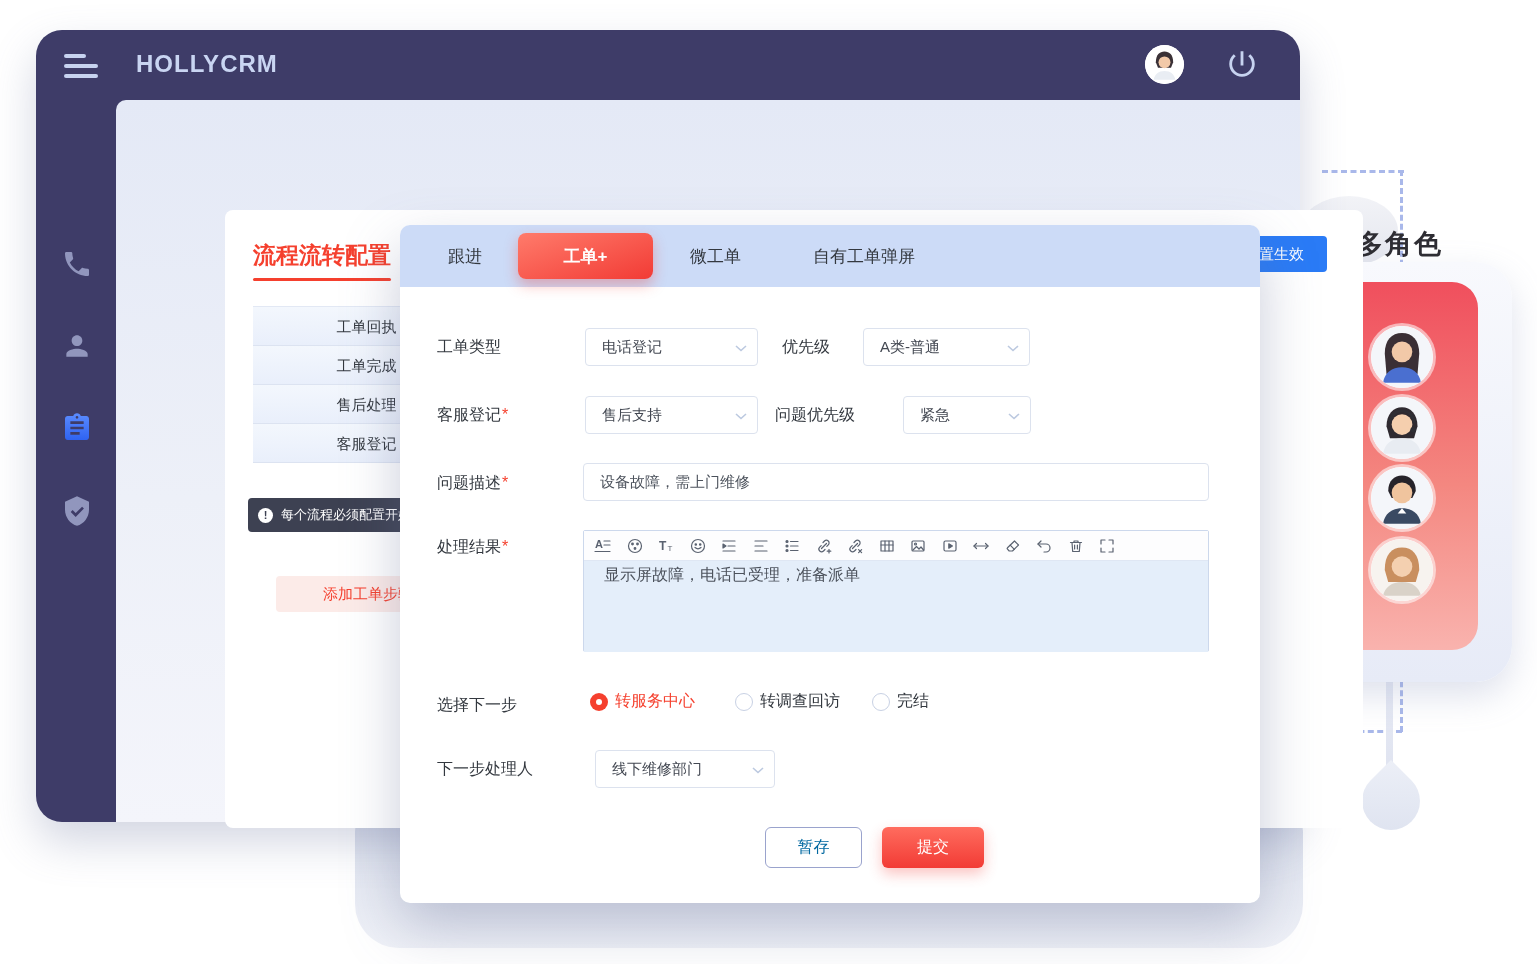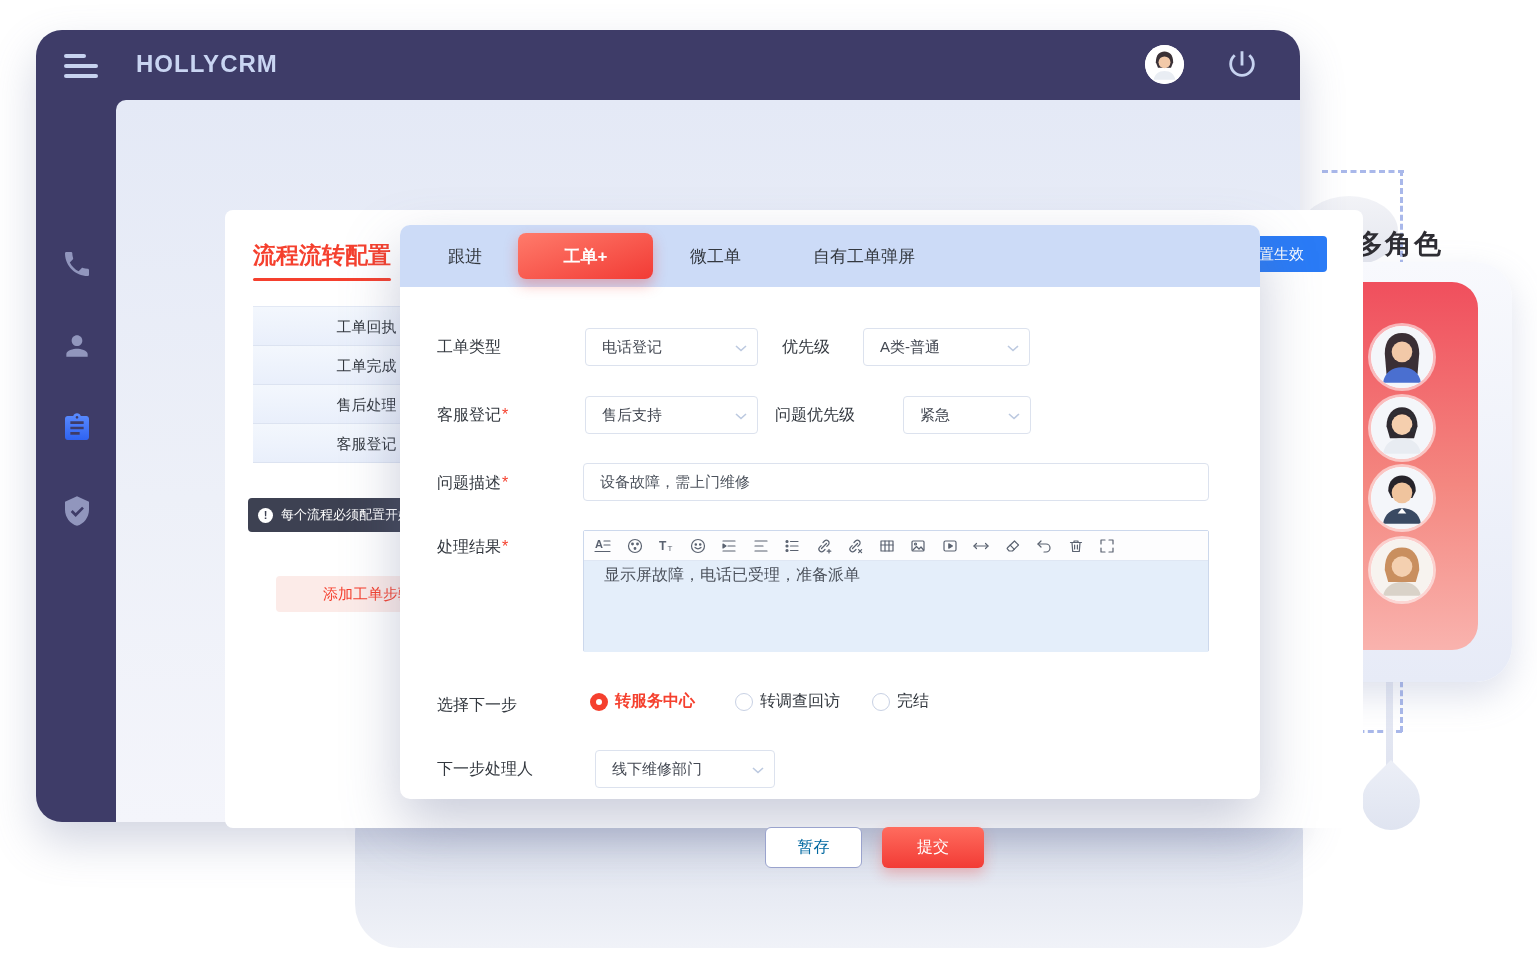--- a/index.html
+++ b/index.html
@@ -72,21 +72,21 @@
     background:linear-gradient(180deg,#f3f7fd,#e9effb); border-bottom:1px solid #dce3f1; cursor:pointer; }
   .notice { position:absolute; left:23px; top:288px; width:232px; height:34px; background:#3d4152;
     border-radius:4px; display:flex; align-items:center; padding:0 10px; gap:8px; overflow:hidden; }
   .notice-ico { flex:0 0 15px; width:15px; height:15px; border-radius:50%; background:#fff; color:#3d4152;
     font-size:11px; font-weight:700; line-height:15px; text-align:center; }
   .notice-text { font-size:13px; color:#fff; white-space:nowrap; }
   .add-step { position:absolute; left:51px; top:366px; width:184px; height:36px; background:#fcebe8;
     color:#f5402e; font-size:15px; border:none; border-radius:4px; cursor:pointer; }
 
   
-  .modal { position:absolute; left:400px; top:225px; width:860px; height:574px; background:#fff;
+  .modal { position:absolute; left:400px; top:225px; width:860px; height:678px; background:#fff;
     border-radius:10px; box-shadow:0 24px 56px rgba(100,110,150,.35); z-index:30; }
   .modal-header { position:absolute; left:0; top:0; width:100%; height:62px; background:#ccdbf7;
     border-radius:10px 10px 0 0; display:flex; align-items:center; padding-left:48px; }
   .m-tab { font-size:17px; color:#33383f; cursor:pointer; white-space:nowrap; }
   .m-tab.pill { margin-left:36px; width:135px; height:46px; border-radius:8px; color:#fff; font-weight:700;
     display:flex; align-items:center; justify-content:center;
     background:linear-gradient(160deg,#ff7b6b 0%,#f23b35 100%);
     box-shadow:0 6px 14px rgba(242,60,53,.35); }
   .m-tab.t3 { margin-left:37px; }
   .m-tab.t4 { margin-left:72px; }
@@ -106,21 +106,21 @@
   .ed-toolbar .tbi { width:18px; height:18px; cursor:pointer; display:inline-flex; }
   .ed-body { height:91px; background:#e4eefa; padding:4px 20px; font-size:16px; color:#4c525c; cursor:text; }
 
   .radio-row { position:absolute; left:190px; top:466px; display:flex; align-items:center; }
   .radio { display:flex; align-items:center; gap:7px; cursor:pointer; }
   .rdot { width:18px; height:18px; border-radius:50%; border:1px solid #c8d1e4; background:#fff; position:relative; }
   .radio.sel .rdot { border:none; background:#f5402e; }
   .radio.sel .rdot:after { content:""; position:absolute; left:6px; top:6px; width:6px; height:6px;
     border-radius:50%; background:#fff; }
   .radio .rlabel { font-size:16px; color:#33383f; }
-  .radio.sel .rlabel { color:#f5402e; font-weight:700; }
+  .radio.sel .rlabel { color:#f5402e; font-weight:400; }
 
   .btn-draft { position:absolute; left:365px; top:602px; width:97px; height:41px; background:#fff;
     border:1px solid #9aa3cd; border-radius:6px; font-size:16px; color:#0369a1; cursor:pointer; }
   .btn-submit { position:absolute; left:482px; top:602px; width:102px; height:41px; border:none;
     border-radius:6px; font-size:16px; color:#fff; cursor:pointer;
     background:linear-gradient(180deg,#ff6c5e 0%,#f23b35 100%);
     box-shadow:0 6px 14px rgba(242,60,53,.3);text-align:center; }
 
   .tbi svg { width:18px; height:18px; stroke:#5a6270; stroke-width:1.2; fill:none; stroke-linecap:round; stroke-linejoin:round; }
   .tbi svg text { stroke:none; fill:#5a6270; }

